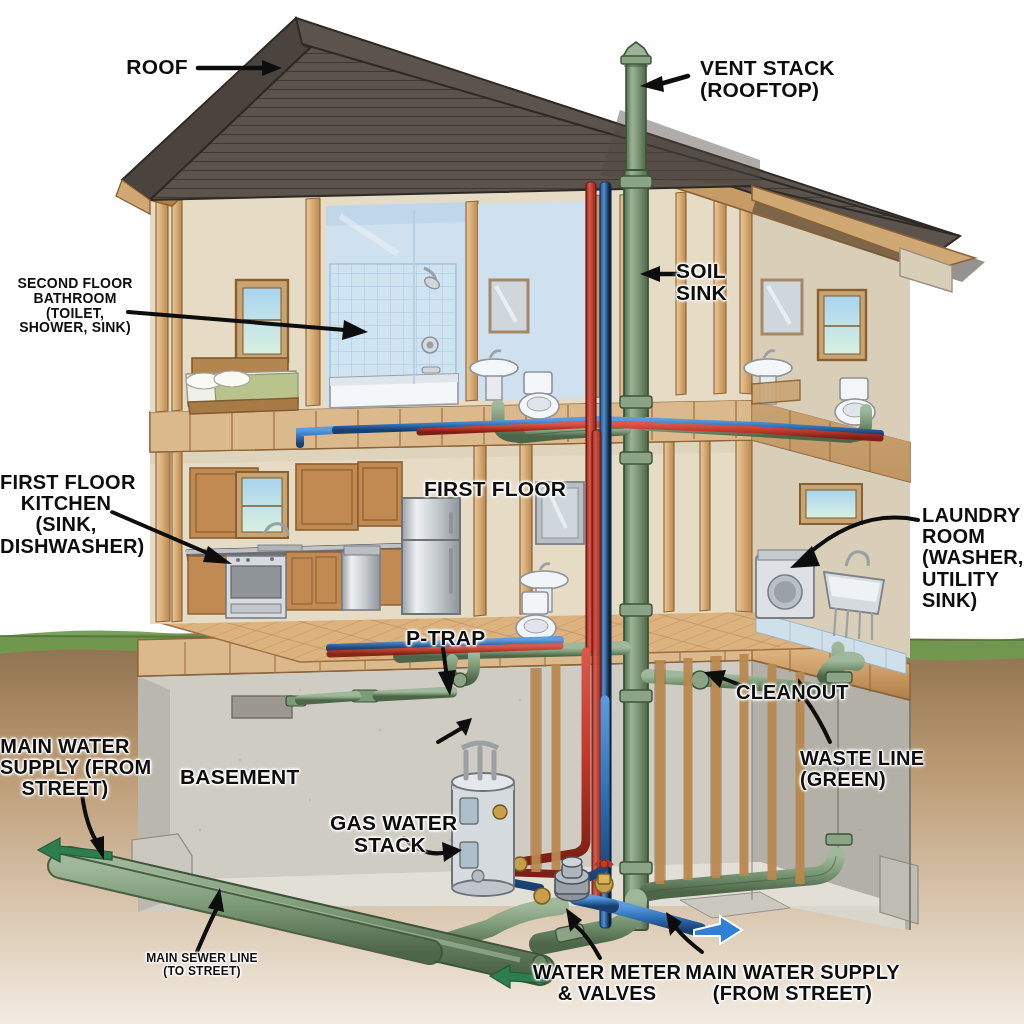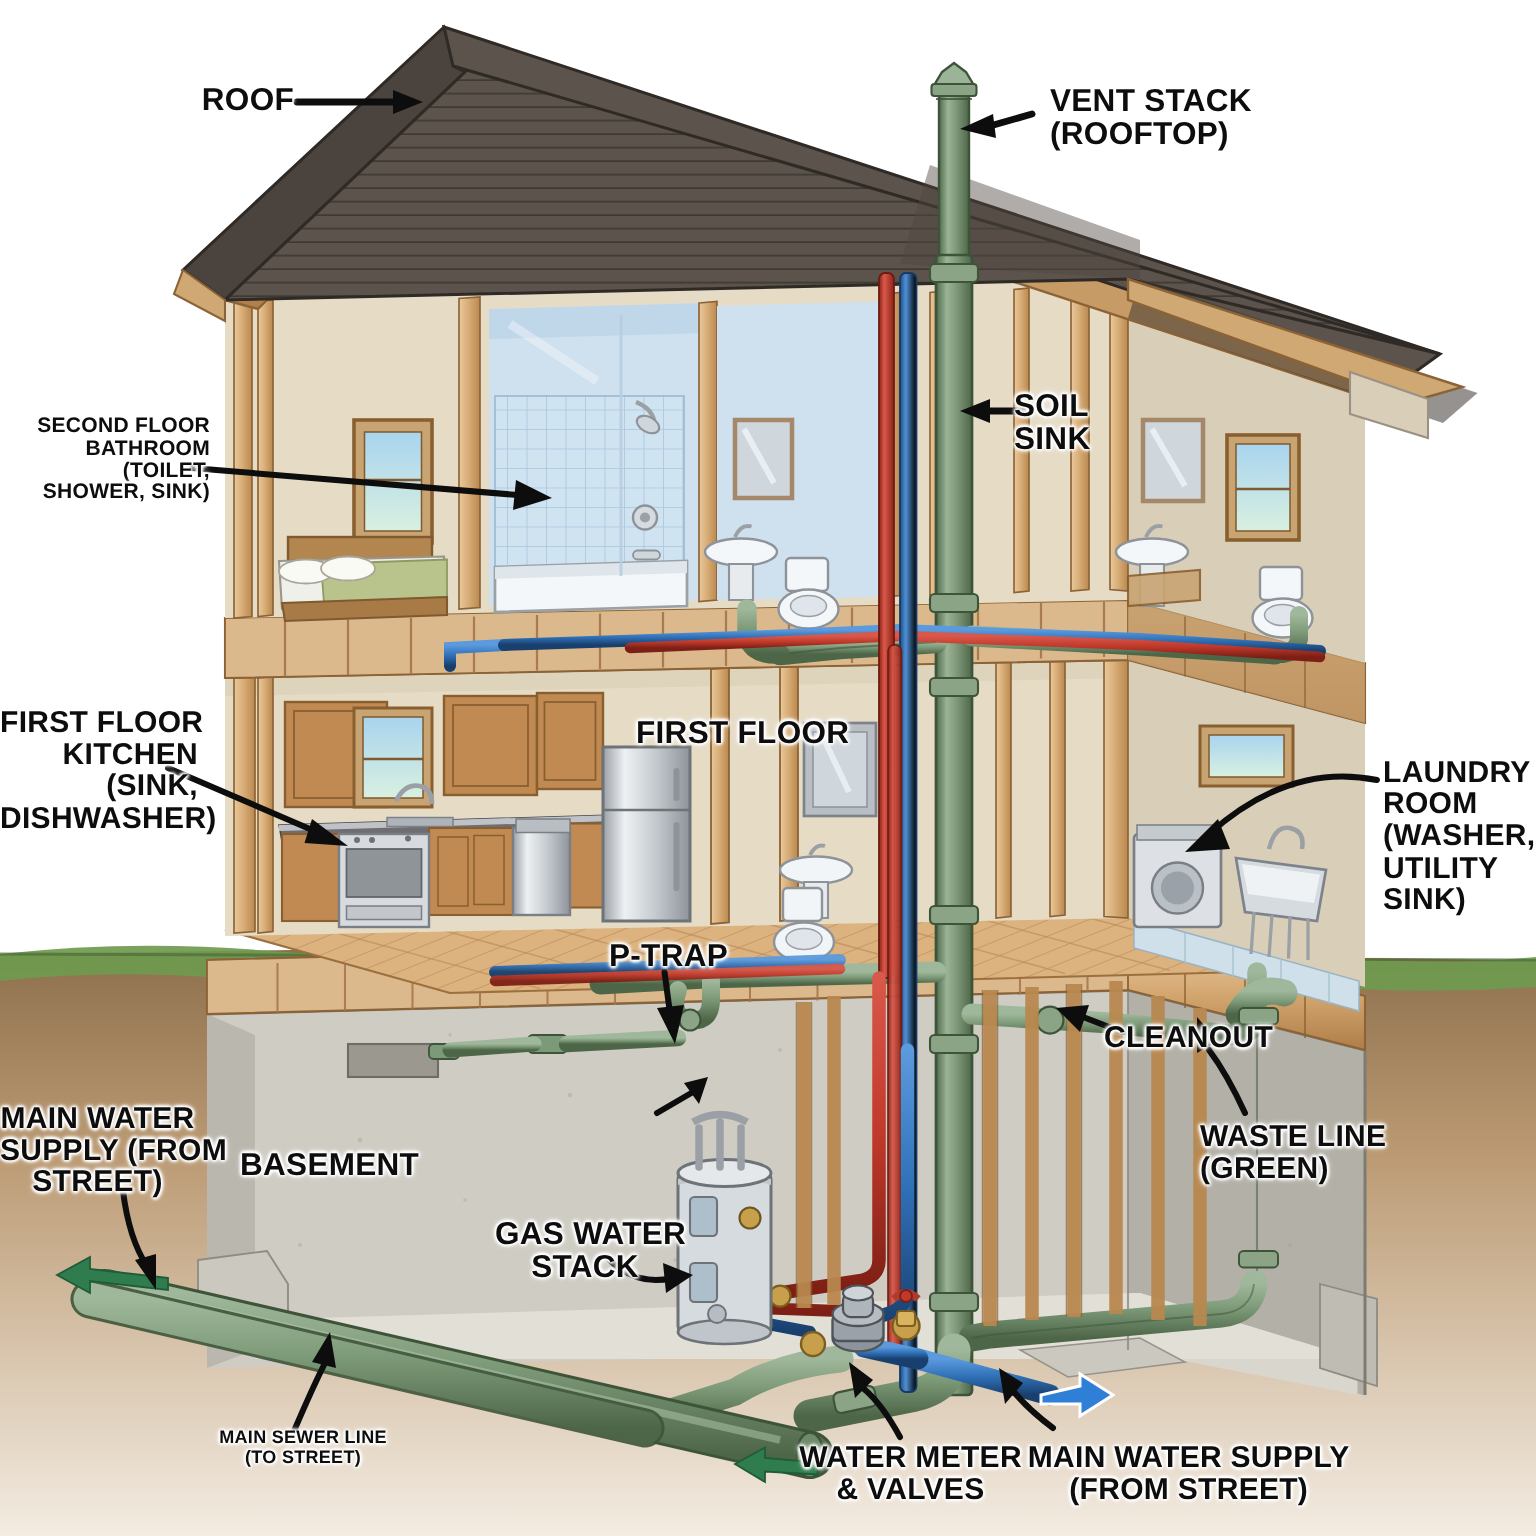--- a/index.html
+++ b/index.html
@@ -5,21 +5,21 @@
 <style>
   html,body{margin:0;padding:0;background:#ffffff;}
   body{width:1024px;height:1024px;overflow:hidden;
        font-family:"Liberation Sans","DejaVu Sans",sans-serif;}
   #stage{position:relative;width:1024px;height:1024px;background:#ffffff;}
   #art{position:absolute;inset:0;}
   .lbl{position:absolute;font-weight:bold;color:#0d0d0d;
        letter-spacing:.2px;line-height:1.06;white-space:pre;
        text-shadow:0 0 3px #fff,0 0 3px #fff,0 0 5px #fff,1px 0 2px #fff,-1px 0 2px #fff,0 1px 2px #fff,0 -1px 2px #fff;}
   .al-l{text-align:left;}
-  .al-r{text-align:right;}
+  .al-r{text-align:center;}
   .al-c{text-align:center;}
 </style>
 </head>
 <body>
 
 <div id="stage">
 
 <svg id="art" viewBox="0 0 1024 1024" width="1024" height="1024">
   <defs>
     <linearGradient id="gWoodV" x1="0" y1="0" x2="1" y2="0">
@@ -673,21 +673,21 @@
 UTILITY
 SINK)</div>
 
 <div class="lbl al-l" style="left:406px;top:627px;width:100px;font-size:21px;">P-TRAP</div>
 
 <div class="lbl al-l" style="left:736px;top:682px;width:120px;font-size:20px;">CLEANOUT</div>
 
 <div class="lbl al-l" style="left:800px;top:748px;width:140px;font-size:20px;">WASTE LINE
 (GREEN)</div>
 
-<div class="lbl al-l" style="left:160px;top:766px;width:140px;font-size:21px;">BASEMENT</div>
+<div class="lbl al-l" style="left:180px;top:766px;width:140px;font-size:21px;">BASEMENT</div>
 
 
 <div class="lbl al-c" style="left:330px;top:812px;width:120px;font-size:21px;">GAS WATER
 STACK</div>
 
 <div class="lbl al-c" style="left:0;top:736px;width:130px;font-size:20px;">MAIN WATER
 SUPPLY (FROM
 STREET)</div>
 
 <div class="lbl al-c" style="left:112px;top:952px;width:180px;font-size:12px;">MAIN SEWER LINE

